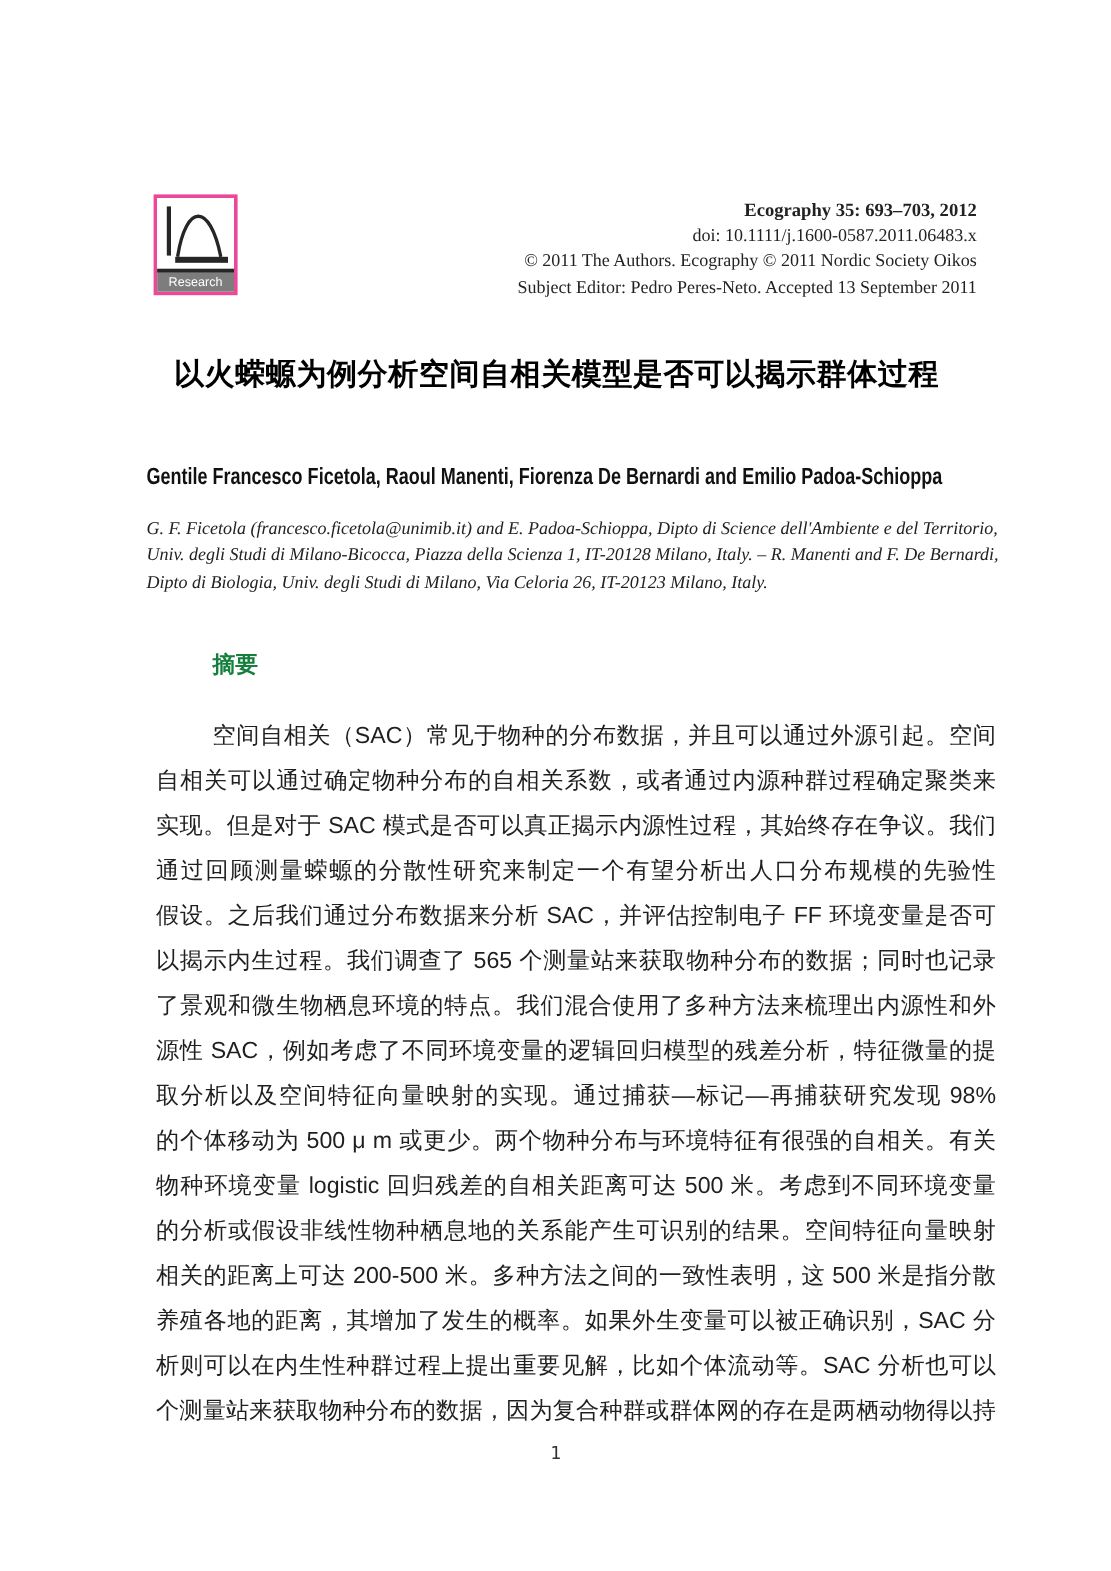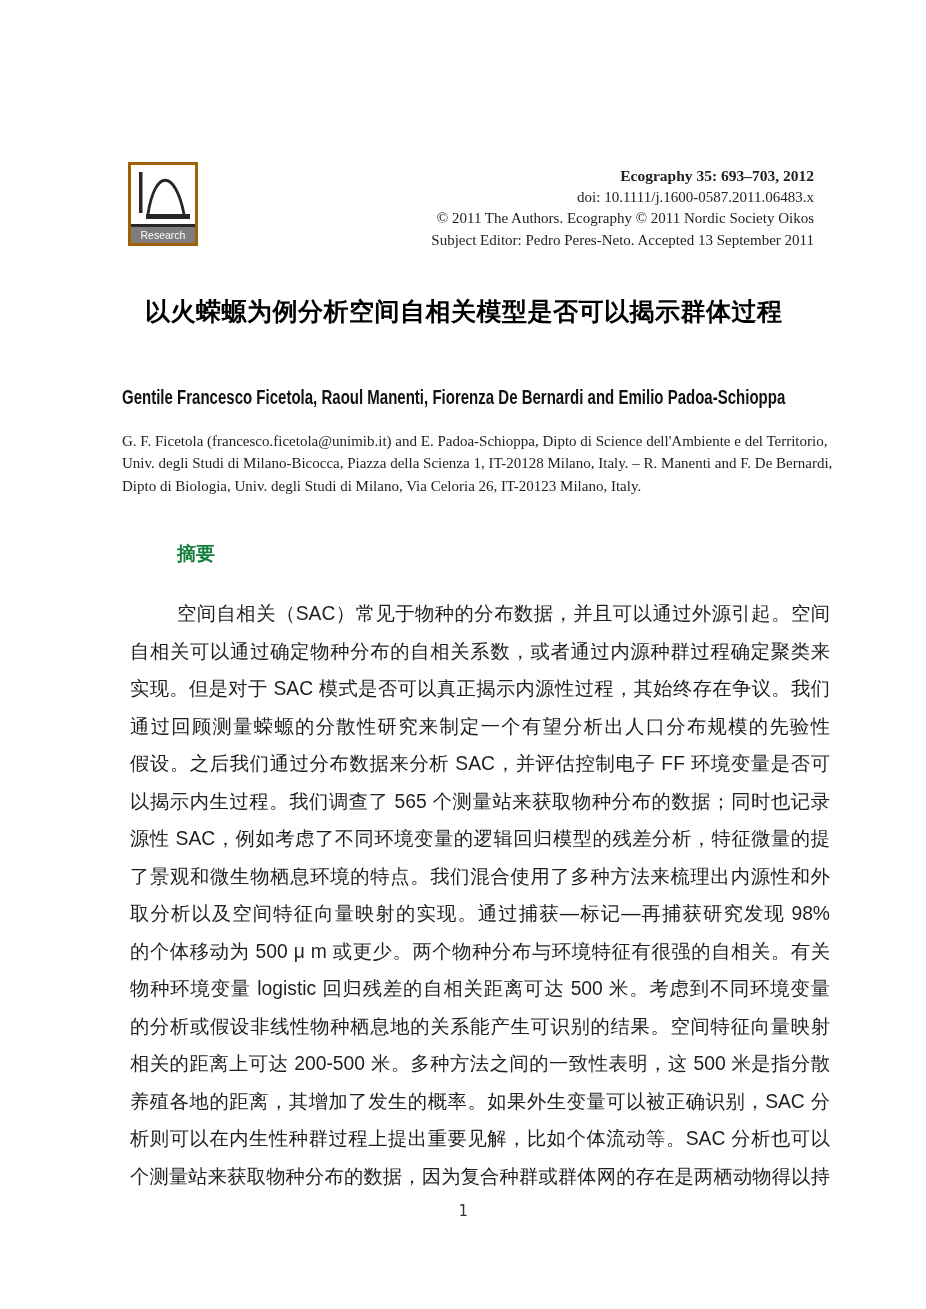--- a/index.html
+++ b/index.html
@@ -12,21 +12,21 @@
     font-family: "Liberation Sans", sans-serif;
     color: #1a1a1a;
   }
 
   
   .logo {
     position: absolute;
     left: 128px;
     top: 162px;
     width: 70px;
-    border: 3px solid #a16207;
+    border: 3px solid #ec4899;
     background: #ffffff;
     box-sizing: border-box;
   }
   .logo-plot {
     height: 59px;
     background: #ffffff;
     display: block;
   }
   .logo-label {
     height: 16px;
@@ -77,20 +77,21 @@
     color: #111111;
   }
 
   
   .affiliation {
     position: absolute;
     left: 122px;
     top: 430px;
     width: 714px;
     font-family: "Liberation Serif", serif;
+    font-style: italic;
     font-size: 15px;
     line-height: 22.3px;
     color: #222222;
   }
 
   
   .abstract-heading {
     position: absolute;
     left: 177px;
     top: 541px;
@@ -156,22 +157,22 @@
   <div class="affiliation">G. F. Ficetola (francesco.ficetola@unimib.it) and E. Padoa-Schioppa, Dipto di Science dell'Ambiente e del Territorio, Univ. degli Studi di Milano-Bicocca, Piazza della Scienza 1, IT-20128 Milano, Italy. – R. Manenti and F. De Bernardi, Dipto di Biologia, Univ. degli Studi di Milano, Via Celoria 26, IT-20123 Milano, Italy.</div>
 
   <div class="abstract-heading">摘要</div>
   <div class="abstract-body">
       <div class="abs-line indent">空间自相关（SAC）常见于物种的分布数据，并且可以通过外源引起。空间</div>
       <div class="abs-line">自相关可以通过确定物种分布的自相关系数，或者通过内源种群过程确定聚类来</div>
       <div class="abs-line">实现。但是对于 SAC 模式是否可以真正揭示内源性过程，其始终存在争议。我们</div>
       <div class="abs-line">通过回顾测量蝾螈的分散性研究来制定一个有望分析出人口分布规模的先验性</div>
       <div class="abs-line">假设。之后我们通过分布数据来分析 SAC，并评估控制电子 FF 环境变量是否可</div>
       <div class="abs-line">以揭示内生过程。我们调查了 565 个测量站来获取物种分布的数据；同时也记录</div>
+      <div class="abs-line">了景观和微生物栖息环境的特点。我们混合使用了多种方法来梳理出内源性和外</div>
       <div class="abs-line">源性 SAC，例如考虑了不同环境变量的逻辑回归模型的残差分析，特征微量的提</div>
-      <div class="abs-line">了景观和微生物栖息环境的特点。我们混合使用了多种方法来梳理出内源性和外</div>
       <div class="abs-line">取分析以及空间特征向量映射的实现。通过捕获—标记—再捕获研究发现 98%</div>
       <div class="abs-line">的个体移动为 500 μ m 或更少。两个物种分布与环境特征有很强的自相关。有关</div>
       <div class="abs-line">物种环境变量 logistic 回归残差的自相关距离可达 500 米。考虑到不同环境变量</div>
       <div class="abs-line">的分析或假设非线性物种栖息地的关系能产生可识别的结果。空间特征向量映射</div>
       <div class="abs-line">相关的距离上可达 200-500 米。多种方法之间的一致性表明，这 500 米是指分散</div>
       <div class="abs-line">养殖各地的距离，其增加了发生的概率。如果外生变量可以被正确识别，SAC 分</div>
       <div class="abs-line">析则可以在内生性种群过程上提出重要见解，比如个体流动等。SAC 分析也可以</div>
       <div class="abs-line">个测量站来获取物种分布的数据，因为复合种群或群体网的存在是两栖动物得以持</div>
     </div>
 

